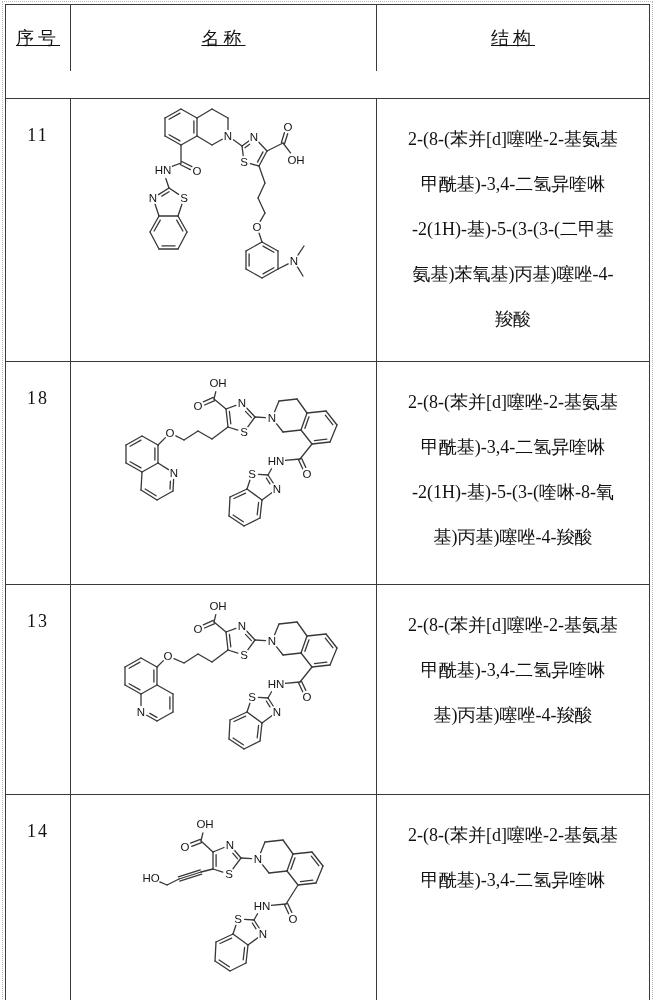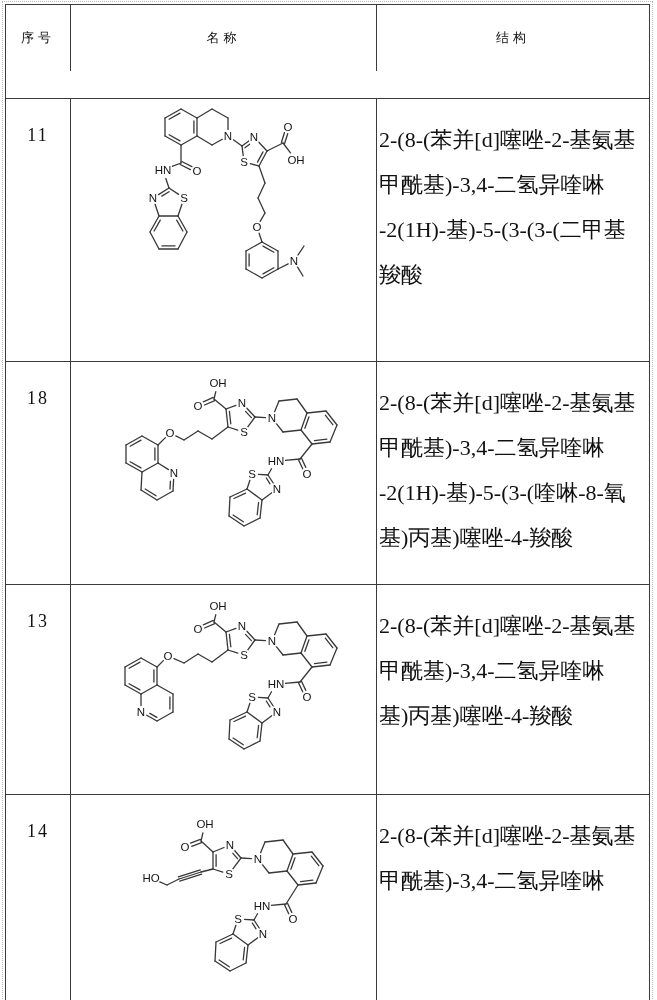--- a/index.html
+++ b/index.html
@@ -6,30 +6,30 @@
   .page{position:relative;width:657px;height:1000px;background:#fff;overflow:hidden;
         font-family:"Liberation Serif","DejaVu Serif",serif;color:#111;}
   .tbl{position:absolute;left:5px;top:4px;width:645px;box-sizing:border-box;
        border:1.5px solid #3a3a3a;outline:1px dotted #b9b9b9;outline-offset:2px;background:#fff;}
   .row{display:grid;grid-template-columns:64px 306px 1fr;box-sizing:border-box;}
   .row + .row{border-top:1.5px solid #3a3a3a;}
   .cell{box-sizing:border-box;min-width:0;}
   .cell + .cell{border-left:1.5px solid #3a3a3a;}
   .hd{height:66px;}
   .hd .cell{display:flex;align-items:center;justify-content:center;
-            font-size:13px;letter-spacing:4px;}
+            font-size:18px;letter-spacing:4px;text-decoration:underline;}
   .r11{height:263px;margin-top:27px;} .r12{height:223px;} .r13{height:210px;} .r14{height:219px;}
   .numcell{text-align:center;padding-top:26px;font-size:18px;letter-spacing:2px;}
   .structcell svg{display:block;}
   svg.mol line{stroke:#383838;stroke-width:1.3;stroke-linecap:round;}
   svg.mol text{font:11.5px "Liberation Sans","DejaVu Sans",sans-serif;fill:#151515;
                text-anchor:middle;dominant-baseline:central;
                paint-order:stroke;stroke:#fff;stroke-width:3px;}
   .namecell{padding:18px 2px 0 2px;}
-  .nline{height:45px;line-height:45px;text-align:left;font-size:22px;
+  .nline{height:45px;line-height:45px;text-align:center;font-size:18px;
          white-space:nowrap;overflow:hidden;}
 </style>
 </head>
 <body>
 
 <div class="page">
   <div class="tbl">
 
     <div class="row hd">
       <div class="cell">序号</div>
@@ -113,20 +113,21 @@
             <text x="126" y="72">O</text>
             <text x="92" y="71">HN</text>
             <text x="82" y="99">N</text>
             <text x="113" y="99">S</text>
           </svg>
       </div>
       <div class="cell namecell">
         <div class="nline">2-(8-(苯并[d]噻唑-2-基氨基</div>
         <div class="nline">甲酰基)-3,4-二氢异喹啉</div>
         <div class="nline">-2(1H)-基)-5-(3-(3-(二甲基</div>
+        <div class="nline">氨基)苯氧基)丙基)噻唑-4-</div>
         <div class="nline">羧酸</div>
       </div>
     </div>
 
     <div class="row r12">
       <div class="cell numcell">18</div>
       <div class="cell structcell">
         <svg class="mol" width="306" height="221" viewBox="0 0 306 221">
             <line x1="143.0" y1="37.0" x2="144.8" y2="29.7"></line>
             <line x1="143.7" y1="38.6" x2="133.6" y2="43.0"></line>

